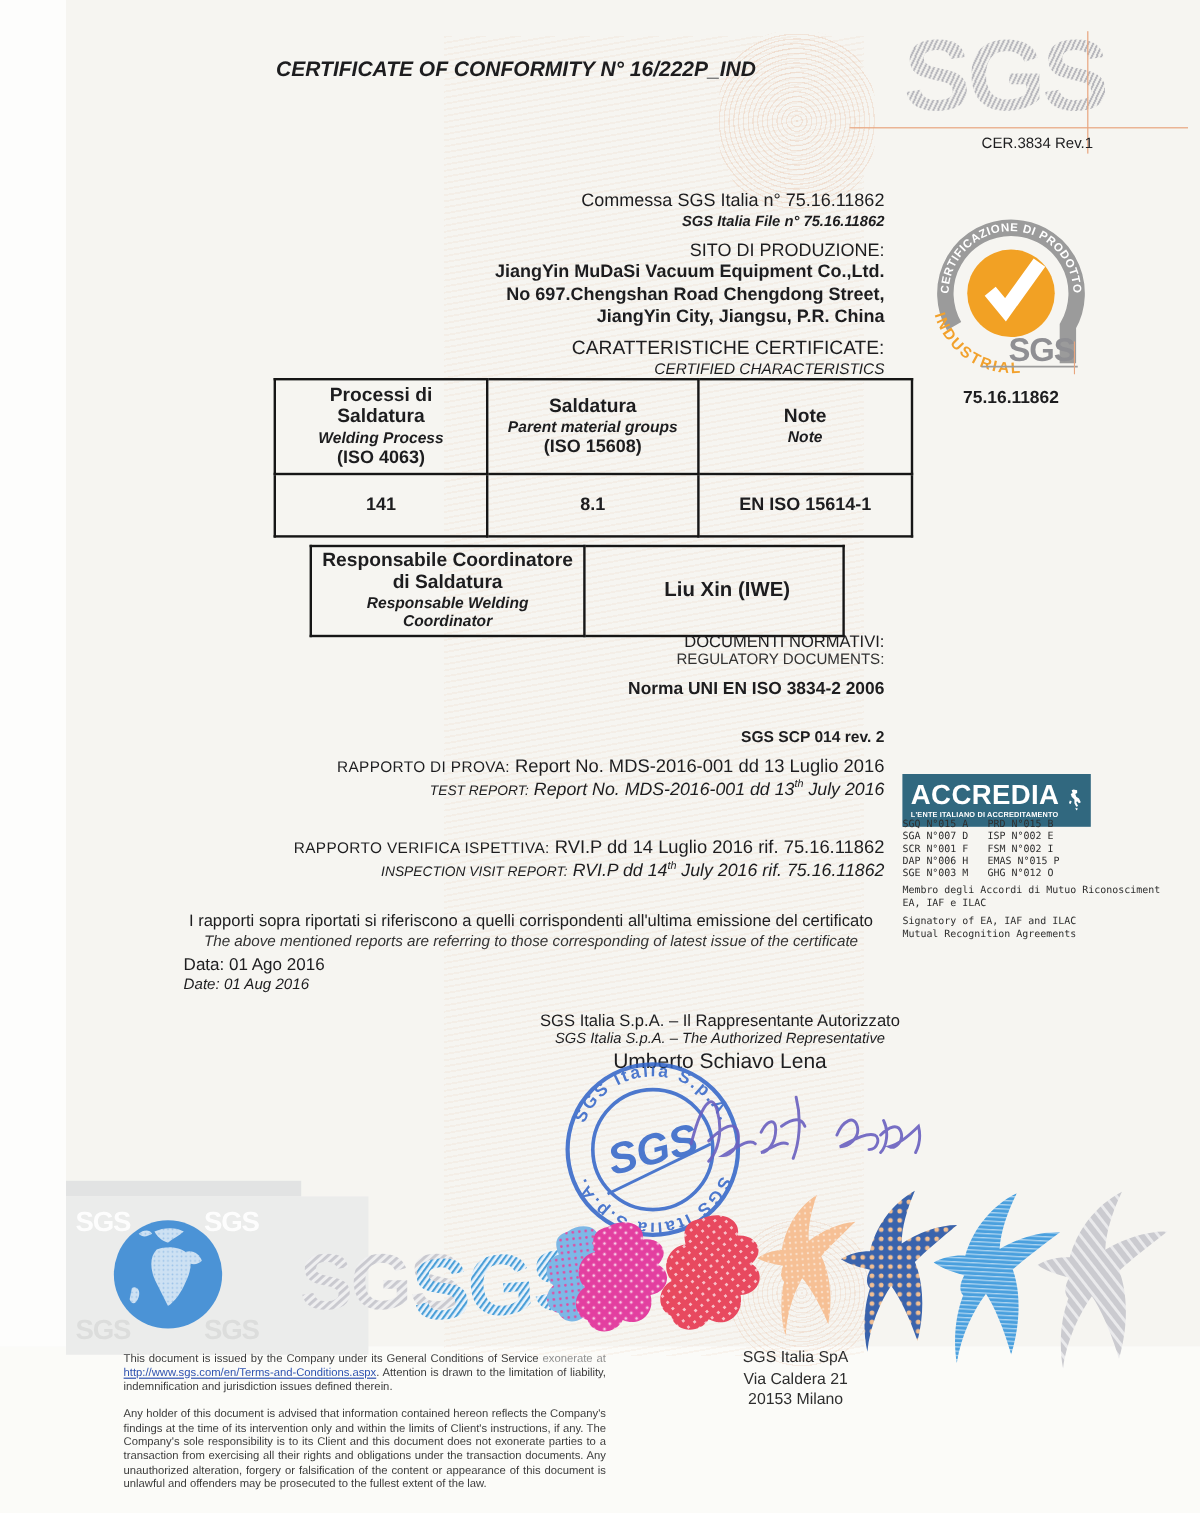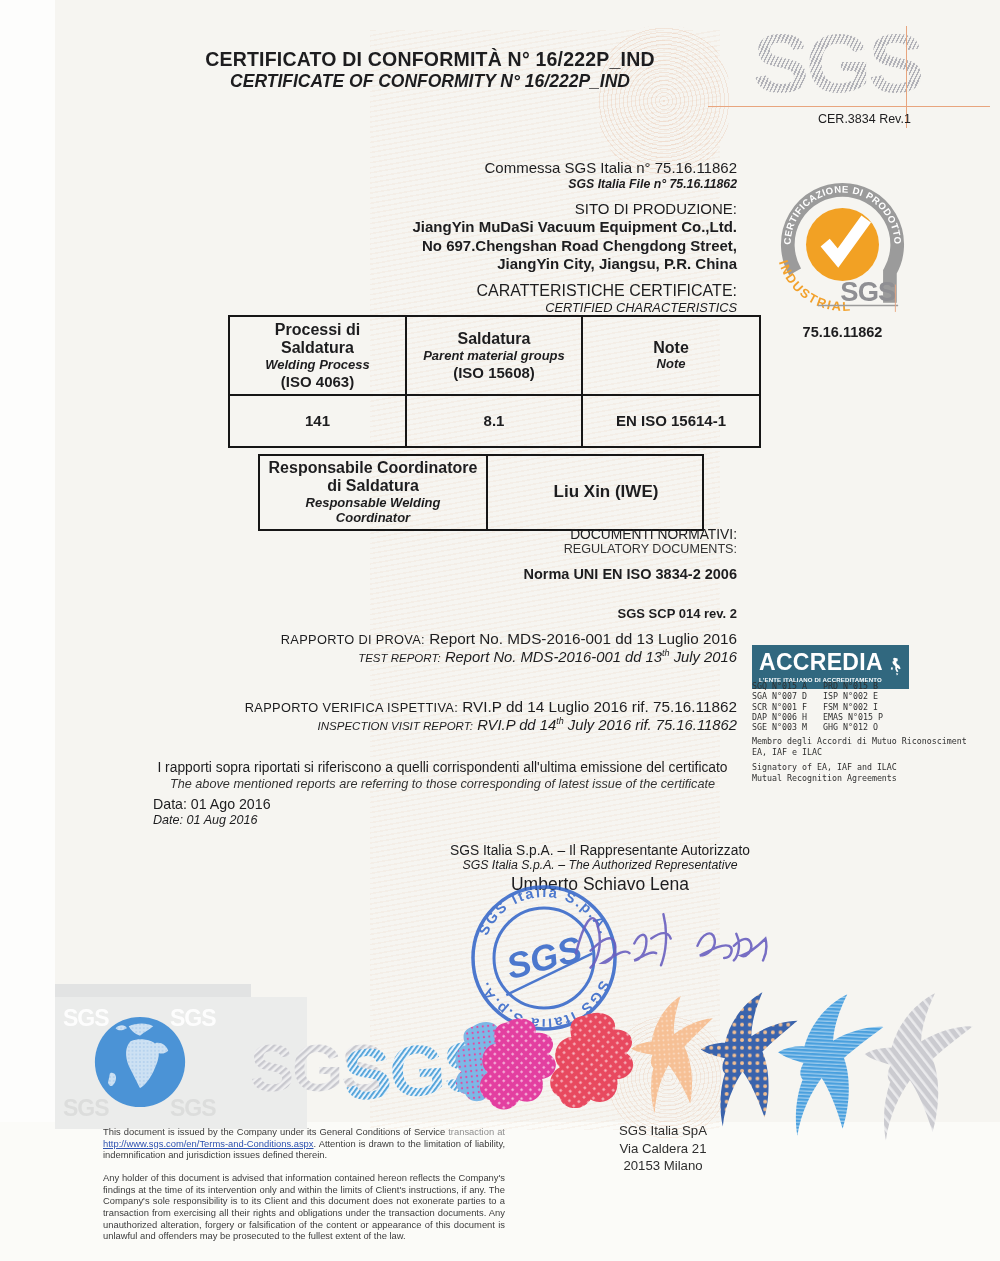--- a/index.html
+++ b/index.html
@@ -111,21 +111,20 @@
 
 <div class="page">
 
   <div class="abs edge-left"></div>
   <div class="abs edge-bottom"></div>
   <div class="abs wm-band"></div>
   <div class="abs wm-blob1"></div>
   <div class="abs wm-blob2"></div>
 
   <div class="abs z2 title-block">
-    <div class="title-it">CERTIFICATO DI CONFORMITÀ N° 16/222P_IND</div>
     <div class="title-en">CERTIFICATE OF CONFORMITY N° 16/222P_IND</div>
   </div>
 
   <div class="abs z2 sgs-big">SGS</div>
   <div class="abs z2 crop-v"></div>
   <div class="abs z2 crop-h"></div>
   <div class="abs z2 cer-rev">CER.3834 Rev.1</div>
 
   <div class="abs z2 r-block commessa">
     <div class="it">Commessa SGS Italia n° 75.16.11862</div>
@@ -368,21 +367,21 @@
     <use href="#blob" fill="url(#pSkyDot)" transform="translate(225,32) scale(0.9) rotate(-6)"></use>
     <use href="#blob" fill="url(#pMag)" transform="translate(255,24) scale(1.05)"></use>
     <use href="#blob" fill="url(#pRed)" transform="translate(332,14) scale(1.12) rotate(5)"></use>
     <use href="#bird" fill="url(#pPeach)" transform="translate(398,8) scale(0.95) rotate(-4)"></use>
     <use href="#bird" fill="url(#pNavy)" transform="translate(470,0) scale(1.1)"></use>
     <use href="#bird" fill="url(#pSkyL)" transform="translate(550,-2) scale(1.18) rotate(3)"></use>
     <use href="#bird" fill="url(#pGrayH)" transform="translate(635,-2) scale(1.22) rotate(2)"></use>
   </svg>
 
   <div class="abs legal">
-    <p><span>This document is issued by the Company under its General Conditions of Service </span><span class="dim">transaction at </span><a href="#">http://www.sgs.com/en/Terms-and-Conditions.aspx</a><span>.  Attention is drawn to the limitation of liability, indemnification and jurisdiction issues defined therein.</span></p>
+    <p><span>This document is issued by the Company under its General Conditions of Service </span><span class="dim">exonerate at </span><a href="#">http://www.sgs.com/en/Terms-and-Conditions.aspx</a><span>.  Attention is drawn to the limitation of liability, indemnification and jurisdiction issues defined therein.</span></p>
     <p>Any holder of this document is advised that information contained hereon reflects the Company's findings at the time of its intervention only and within the limits of Client's instructions, if any.  The Company's sole responsibility is to its Client and this document does not exonerate parties to a transaction from exercising all their rights and obligations under the transaction documents. Any unauthorized alteration, forgery or falsification of the content or appearance of this document is unlawful and offenders may be prosecuted to the fullest extent of the law.</p>
   </div>
 
   <div class="abs address">
     <div>SGS Italia SpA</div>
     <div>Via Caldera 21</div>
     <div>20153 Milano</div>
   </div>
 
 </div>

